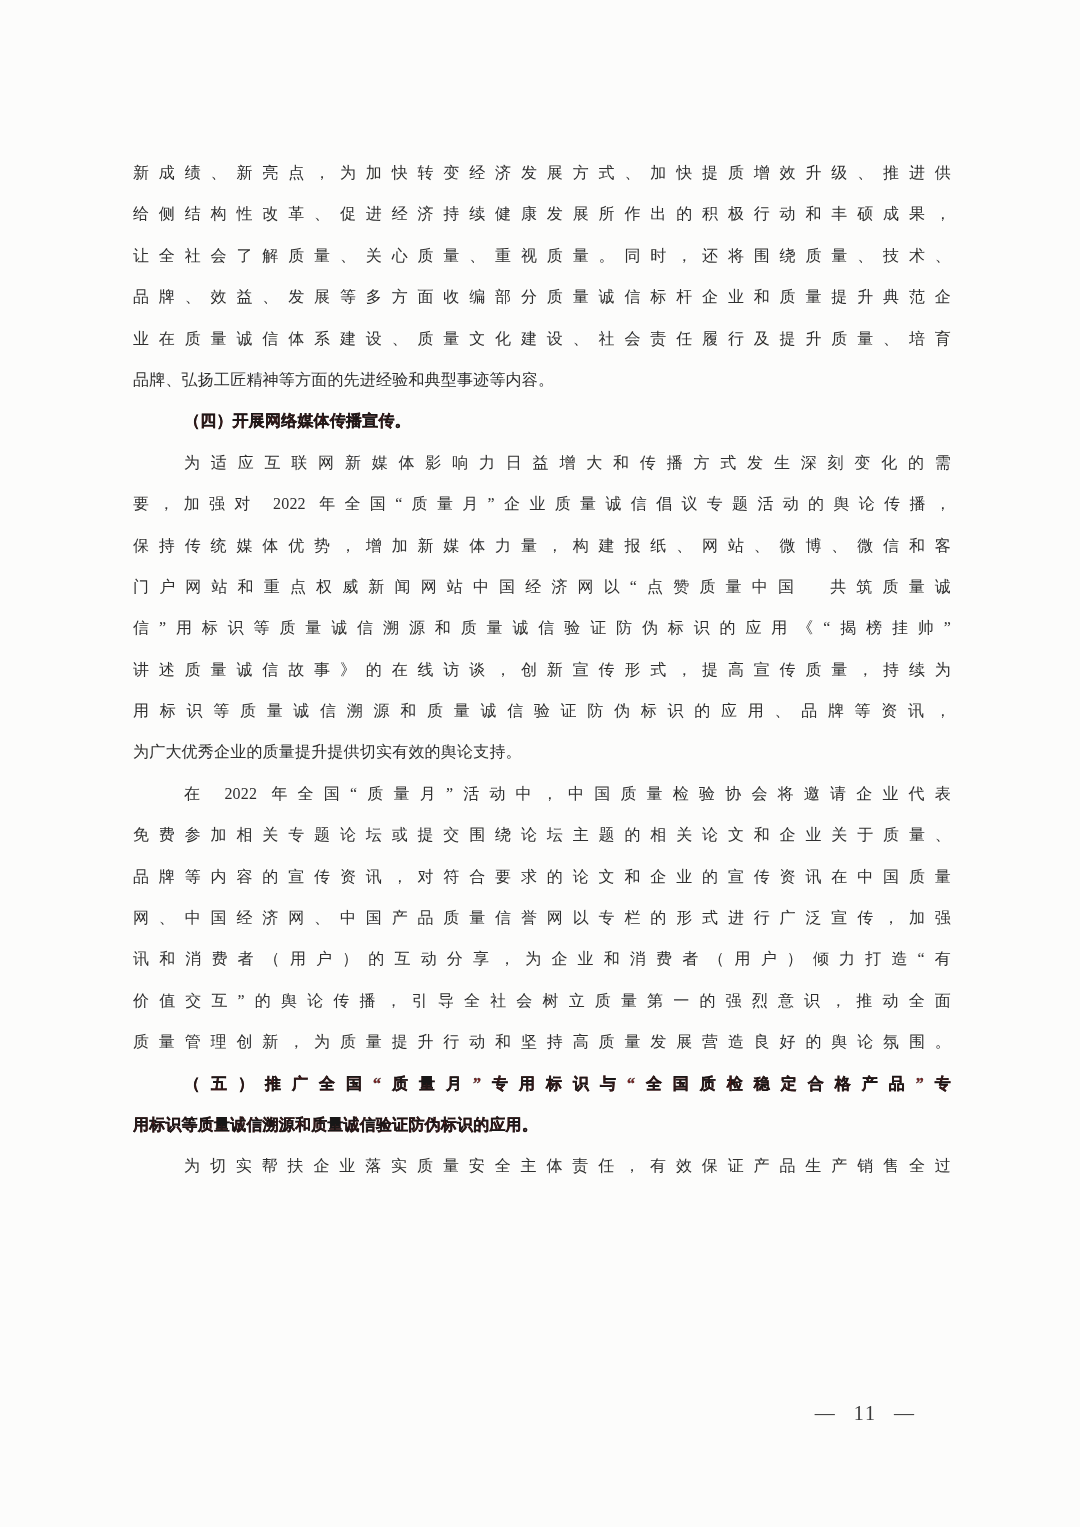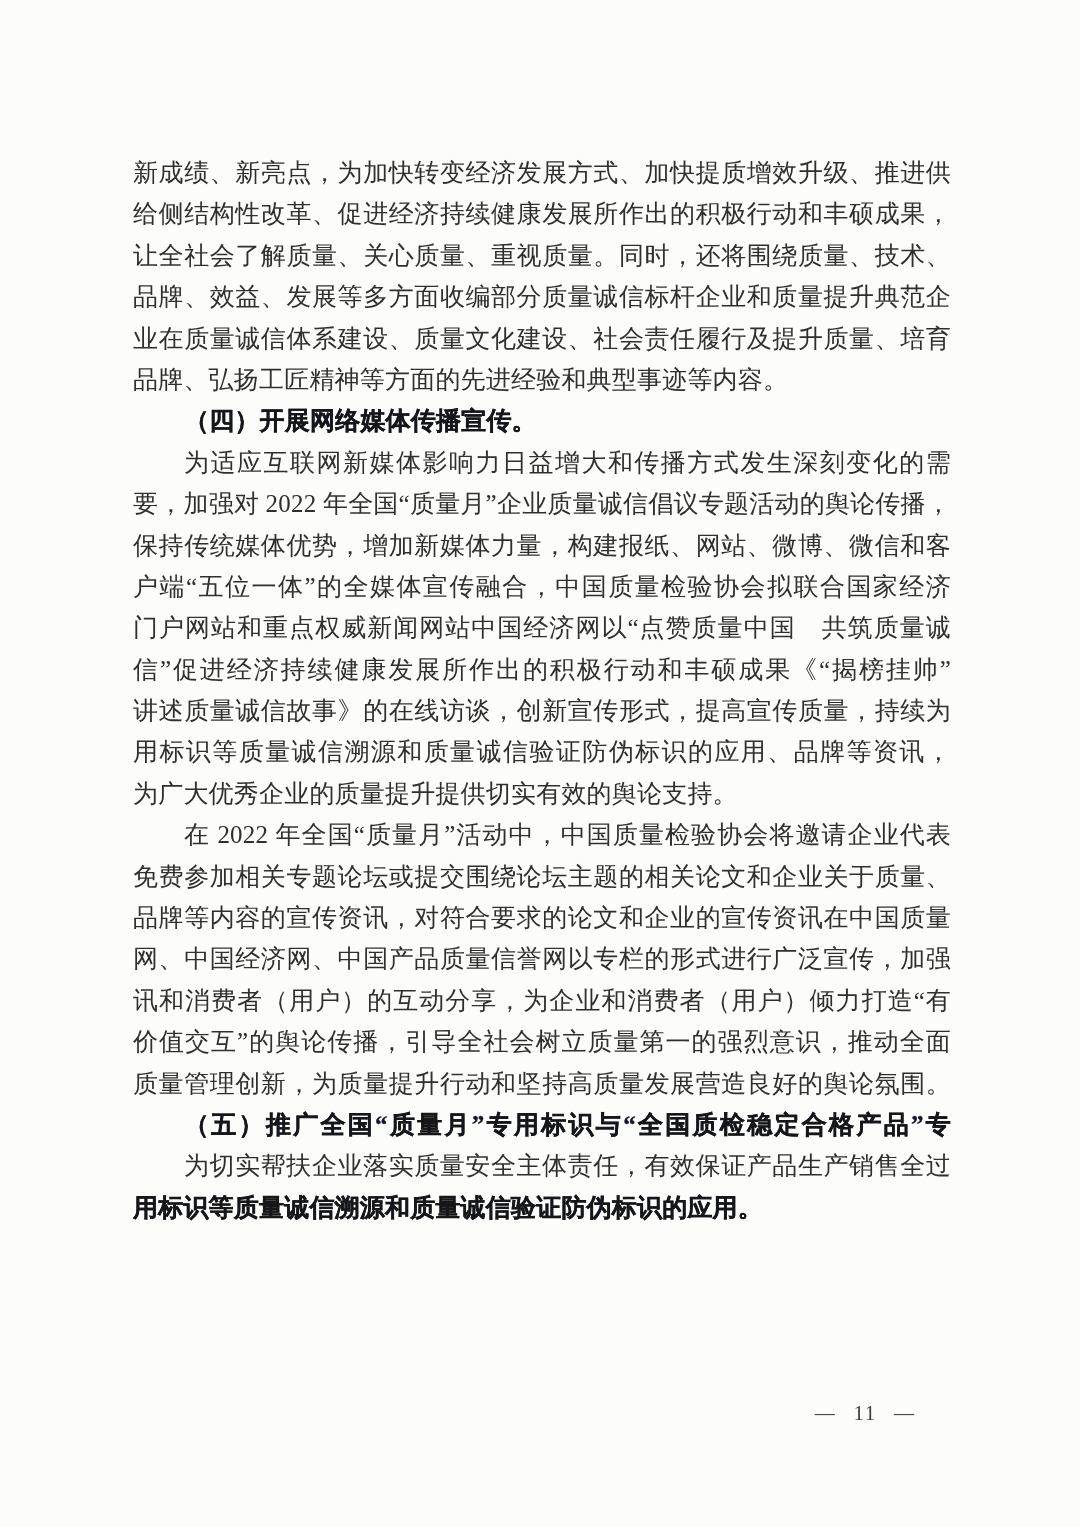--- a/index.html
+++ b/index.html
@@ -17,38 +17,38 @@
   }
   .text-block {
     position: absolute;
     left: 133px;
     top: 152px;
     width: 818px;
   }
   .ln {
     height: 41.4px;
     line-height: 41.4px;
-    font-size: 25px;
+    font-size: 16px;
     color: #2f2f2f;
     text-align: justify;
     text-align-last: justify;
     overflow: hidden;
     white-space: normal;
     letter-spacing: 0.2px;
   }
   .ln.end {
     text-align: center;
     text-align-last: left;
   }
   .ln.ind {
     text-indent: 51px;
   }
   .ln.b {
     font-weight: bold;
-    color: #0f172a;
+    color: #7f1d1d;
     -webkit-text-stroke: 0.3px #171717;
   }
   .footer {
     position: absolute;
     top: 1398px;
     right: 164px;
     font-size: 20px;
     line-height: 30px;
     color: #3a3a3a;
     letter-spacing: 2px;
@@ -64,32 +64,31 @@
     <div class="ln">新成绩、新亮点，为加快转变经济发展方式、加快提质增效升级、推进供</div>
     <div class="ln">给侧结构性改革、促进经济持续健康发展所作出的积极行动和丰硕成果，</div>
     <div class="ln">让全社会了解质量、关心质量、重视质量。同时，还将围绕质量、技术、</div>
     <div class="ln">品牌、效益、发展等多方面收编部分质量诚信标杆企业和质量提升典范企</div>
     <div class="ln">业在质量诚信体系建设、质量文化建设、社会责任履行及提升质量、培育</div>
     <div class="ln end">品牌、弘扬工匠精神等方面的先进经验和典型事迹等内容。</div>
     <div class="ln b ind end">（四）开展网络媒体传播宣传。</div>
     <div class="ln ind">为适应互联网新媒体影响力日益增大和传播方式发生深刻变化的需</div>
     <div class="ln">要，加强对 2022 年全国“质量月”企业质量诚信倡议专题活动的舆论传播，</div>
     <div class="ln">保持传统媒体优势，增加新媒体力量，构建报纸、网站、微博、微信和客</div>
-    <div class="ln">户端“五位一体”的全媒体宣传融合，中国质量检验协会拟联合国家经济</div>
     <div class="ln">门户网站和重点权威新闻网站中国经济网以“点赞质量中国　共筑质量诚</div>
-    <div class="ln">信”促进经济持续健康发展所作出的积极行动和丰硕成果《“揭榜挂帅”</div>
+    <div class="ln">信”用标识等质量诚信溯源和质量诚信验证防伪标识的应用《“揭榜挂帅”</div>
     <div class="ln">讲述质量诚信故事》的在线访谈，创新宣传形式，提高宣传质量，持续为</div>
     <div class="ln">用标识等质量诚信溯源和质量诚信验证防伪标识的应用、品牌等资讯，</div>
     <div class="ln end">为广大优秀企业的质量提升提供切实有效的舆论支持。</div>
     <div class="ln ind">在 2022 年全国“质量月”活动中，中国质量检验协会将邀请企业代表</div>
     <div class="ln">免费参加相关专题论坛或提交围绕论坛主题的相关论文和企业关于质量、</div>
     <div class="ln">品牌等内容的宣传资讯，对符合要求的论文和企业的宣传资讯在中国质量</div>
     <div class="ln">网、中国经济网、中国产品质量信誉网以专栏的形式进行广泛宣传，加强</div>
     <div class="ln">讯和消费者（用户）的互动分享，为企业和消费者（用户）倾力打造“有</div>
     <div class="ln">价值交互”的舆论传播，引导全社会树立质量第一的强烈意识，推动全面</div>
     <div class="ln">质量管理创新，为质量提升行动和坚持高质量发展营造良好的舆论氛围。</div>
     <div class="ln b ind">（五）推广全国“质量月”专用标识与“全国质检稳定合格产品”专</div>
+    <div class="ln b end">用标识等质量诚信溯源和质量诚信验证防伪标识的应用。</div>
     <div class="ln ind">为切实帮扶企业落实质量安全主体责任，有效保证产品生产销售全过</div>
-    <div class="ln b end">用标识等质量诚信溯源和质量诚信验证防伪标识的应用。</div>
   </div>
 
   <div class="footer">— 11 —</div>
 </div>
 
 </body></html>

